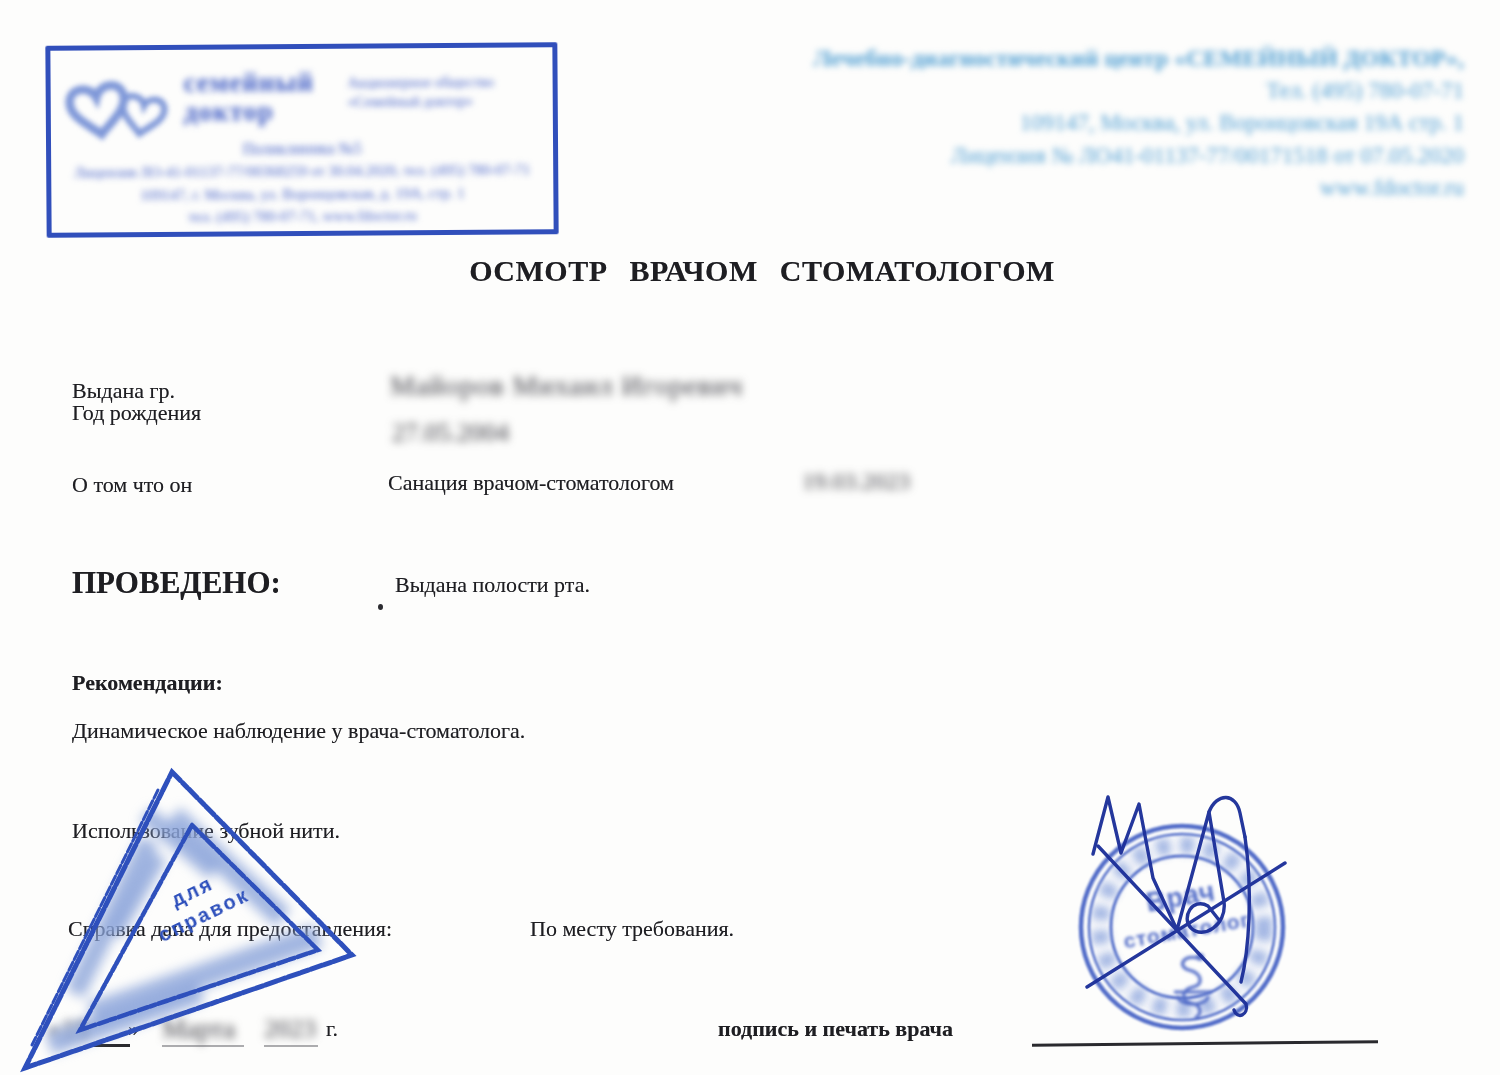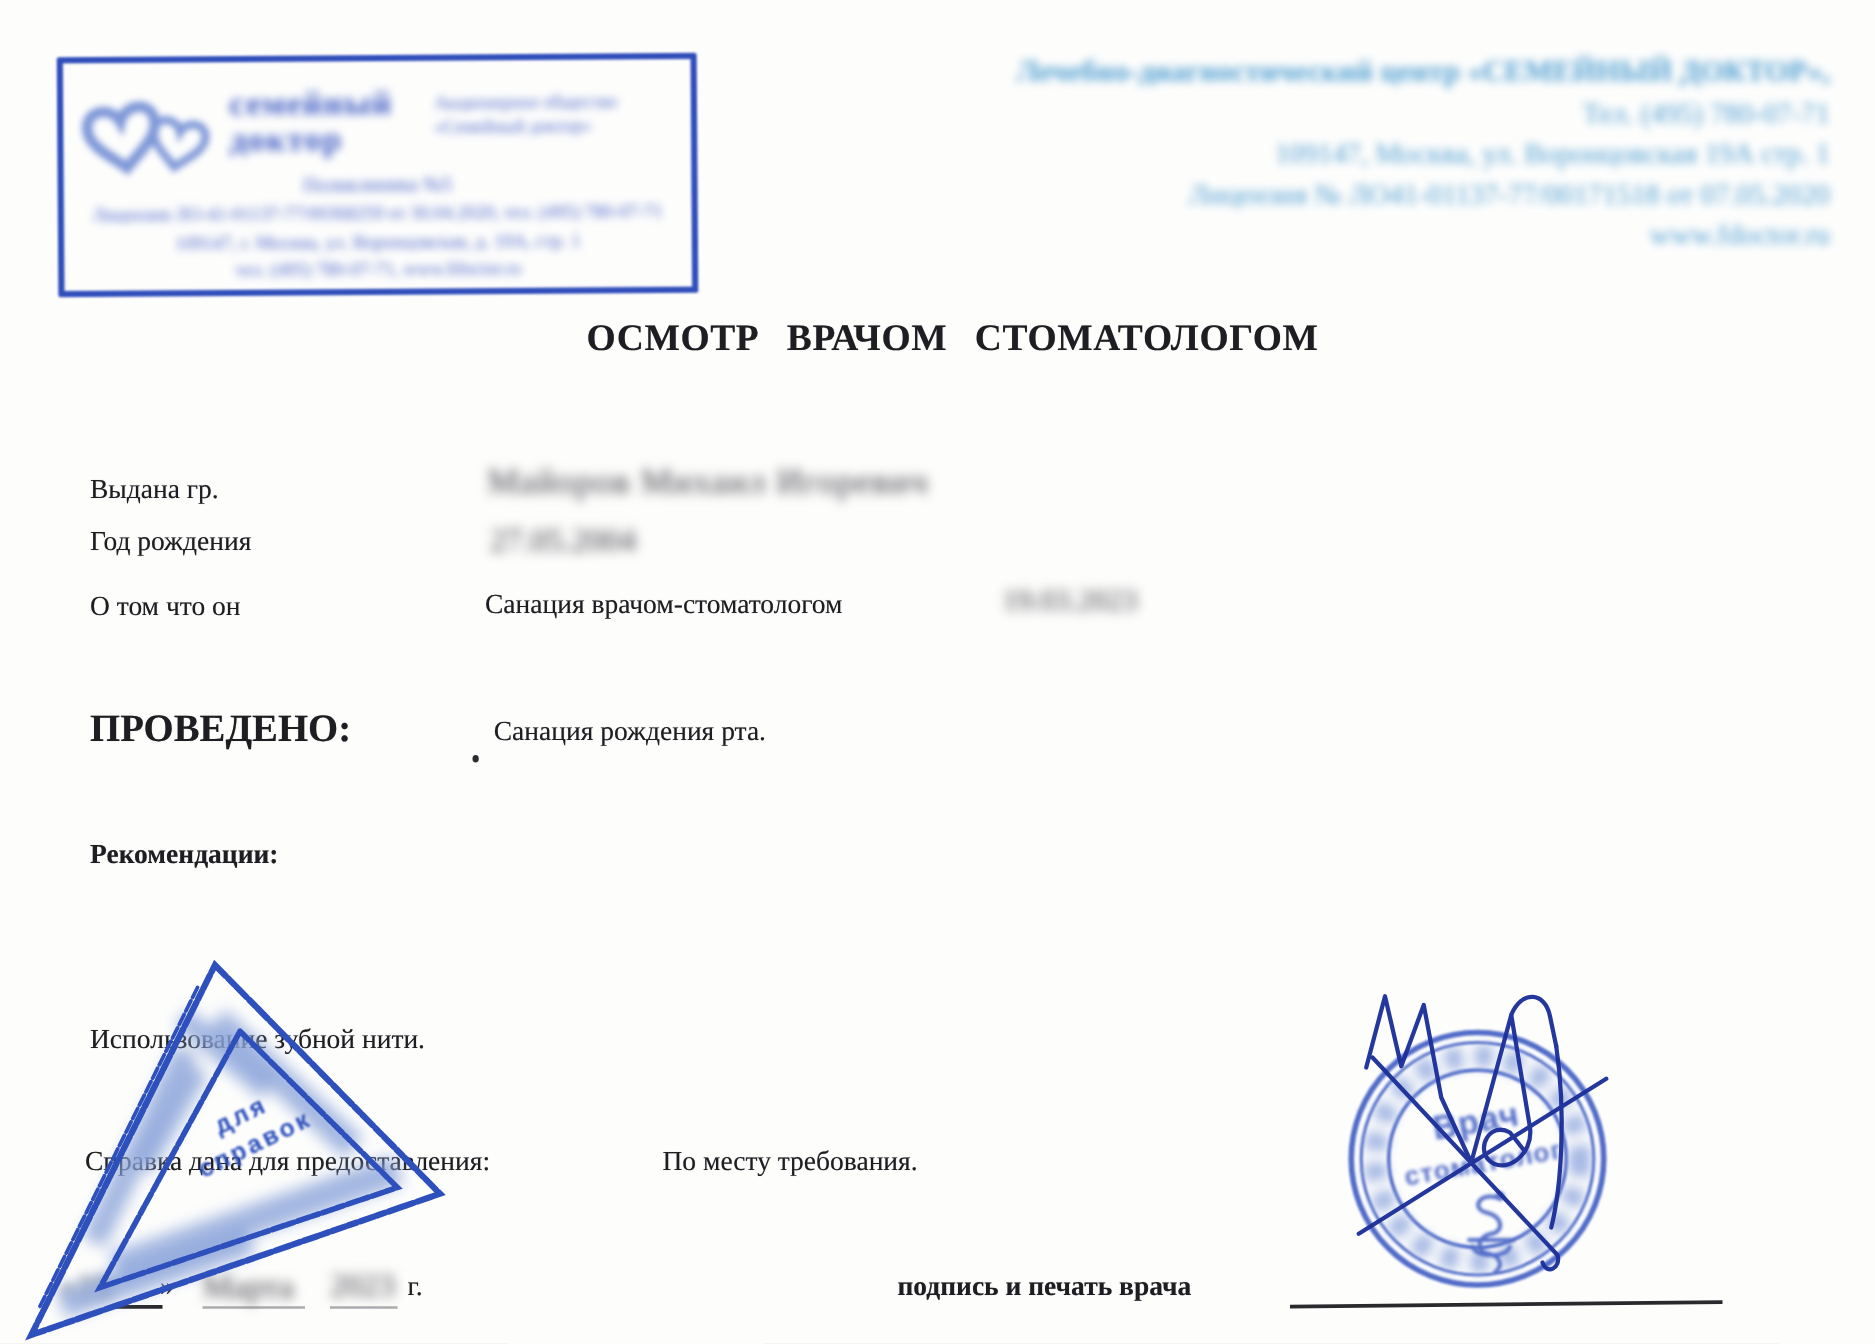--- a/index.html
+++ b/index.html
@@ -87,32 +87,33 @@
     <div>109147, Москва, ул. Воронцовская 19А стр. 1</div>
     <div>Лицензия № ЛО41-01137-77/00171518 от 07.05.2020</div>
     <div>www.fdoctor.ru</div>
   </div>
 
   <div class="abs title ink">ОСМОТР ВРАЧОМ СТОМАТОЛОГОМ</div>
 
   <div class="abs fs30 ink" style="left:72px;top:374px;">Выдана гр.</div>
   <div class="abs b-ink" style="left:390px;top:370px;font-size:28px;letter-spacing:1px;">Майоров Михаил Игоревич</div>
 
-  <div class="abs fs30 ink" style="left:72px;top:416px;">Год рождения</div>
+  <div class="abs fs30 ink" style="left:72px;top:396px;">Год рождения</div>
   <div class="abs b-ink" style="left:392px;top:418px;font-size:26px;">27.05.2004</div>
 
   <div class="abs fs30 ink" style="left:72px;top:468px;">О том что он</div>
   <div class="abs fs30 ink" style="left:388px;top:466px;">Санация врачом-стоматологом</div>
   <div class="abs b-ink" style="left:802px;top:468px;font-size:24px;">19.03.2023</div>
 
   <div class="abs fs31 ink bold" style="left:72px;top:566px;">ПРОВЕДЕНО:</div>
-  <div class="abs fs30 ink" style="left:395px;top:568px;">Санация рождения рта.</div>
+  <div class="abs fs30 ink" style="left:395px;top:568px;">Выдана полости рта.</div>
   <div class="abs speck" style="left:378px;top:604px;"></div>
 
   <div class="abs fs30 ink bold" style="left:72px;top:666px;">Рекомендации:</div>
+  <div class="abs fs30 ink" style="left:72px;top:714px;">Динамическое наблюдение у врача-стоматолога.</div>
   <div class="abs fs30 ink" style="left:72px;top:814px;">Использование зубной нити.</div>
 
   <div class="abs fs30 ink" style="left:68px;top:912px;">Справка дана для предоставления:</div>
   <div class="abs fs30 ink" style="left:530px;top:912px;">По месту требования.</div>
 
   <div class="abs b-ink" style="left:48px;top:1014px;font-size:27px;">«19</div>
   <div class="abs thin-line" style="left:88px;top:1044px;width:42px;"></div>
   <div class="abs fs30 ink" style="left:128px;top:1012px;">»</div>
   <div class="abs b-ink" style="left:162px;top:1014px;font-size:27px;">Марта</div>
   <div class="abs faint-line" style="left:162px;top:1045px;width:82px;"></div>

